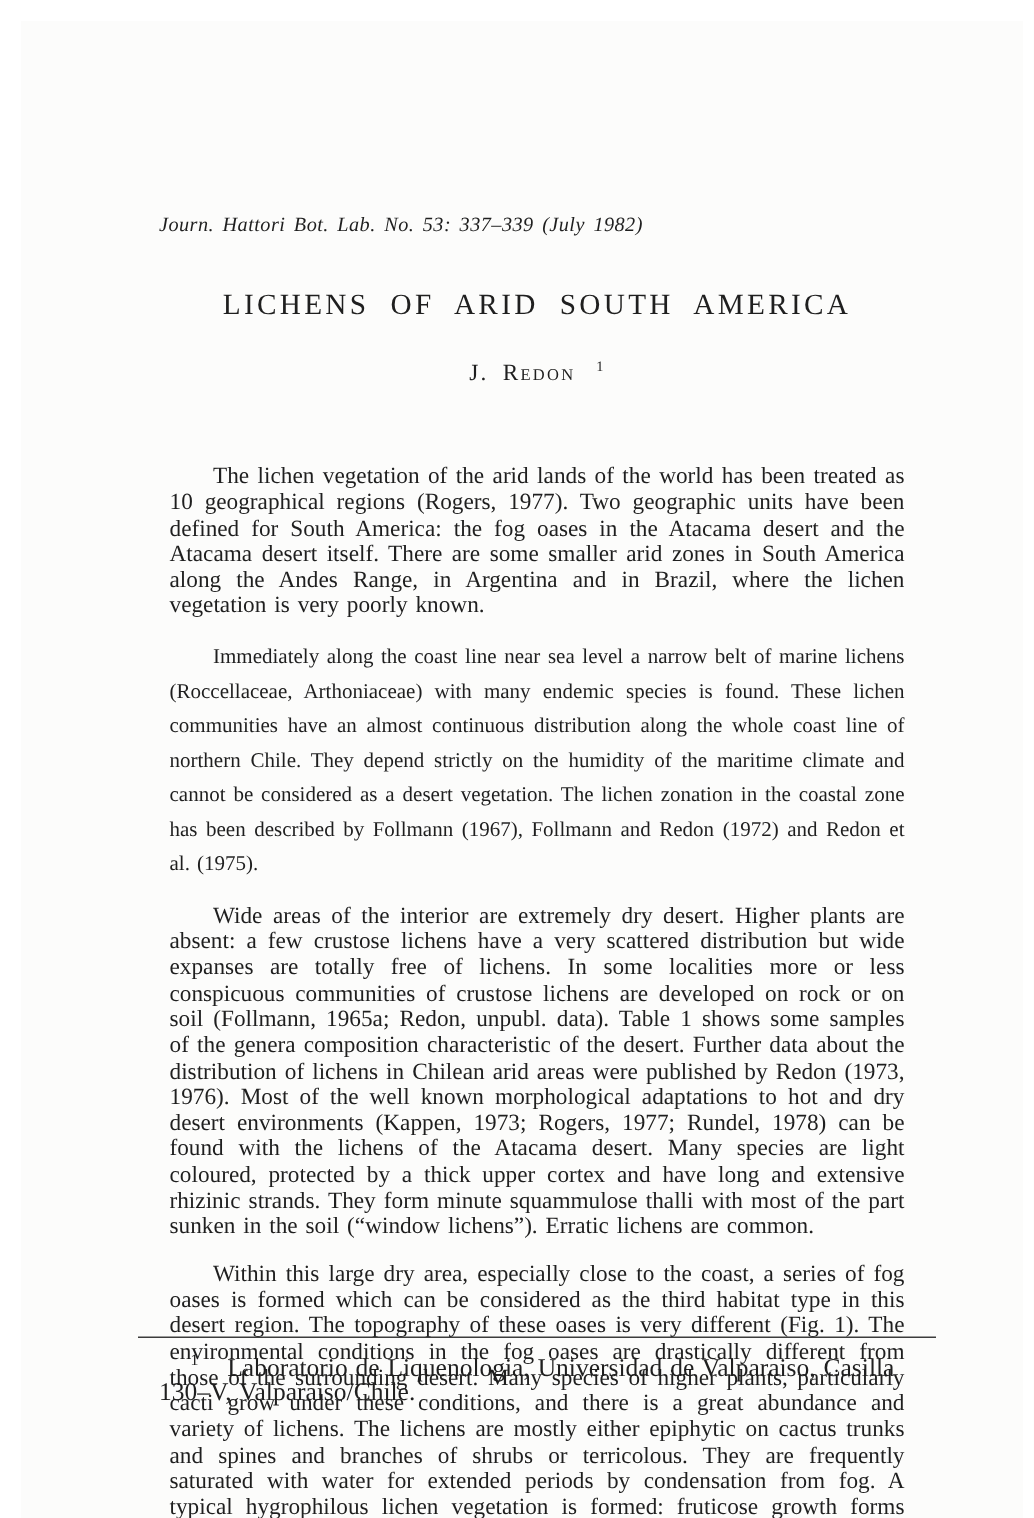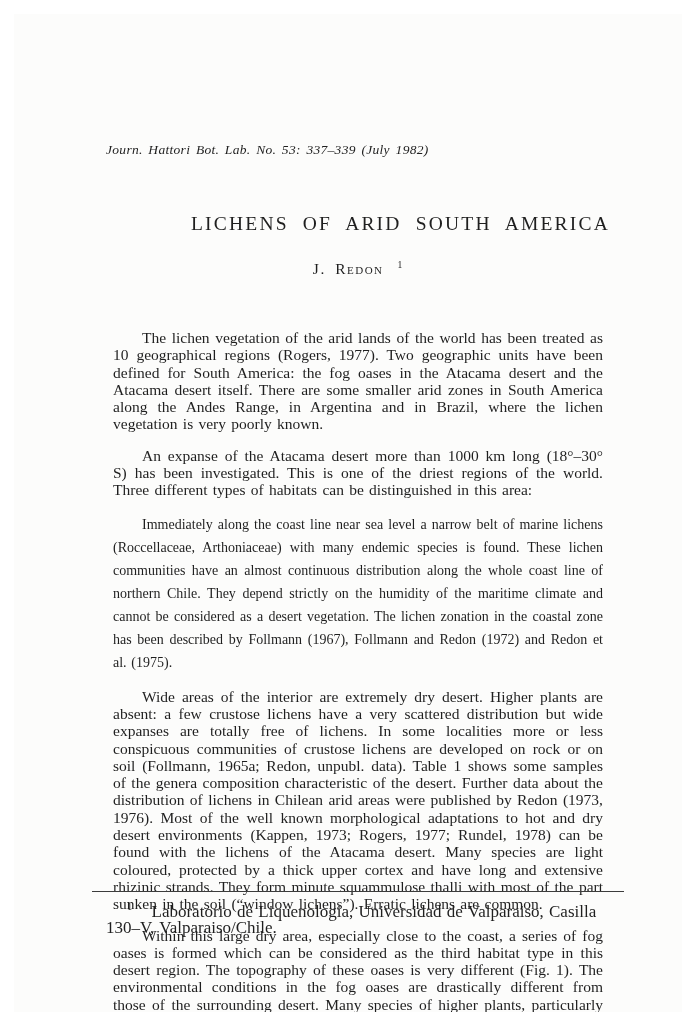--- a/index.html
+++ b/index.html
@@ -26,22 +26,22 @@
   }
   .journal-header{
     margin-top:114px;
     font-style:italic;
     font-size:13.5px;
     line-height:16px;
     letter-spacing:0.3px;
     word-spacing:2px;
   }
   .page-title{
-    margin-top:40px;
-    text-align:right;
+    margin-top:20px;
+    text-align:center;
     font-size:19.5px;
     font-weight:400;
     letter-spacing:2.2px;
     word-spacing:7px;
     line-height:23px;
   }
   .author-line{
     margin-top:11px;
     text-align:center;
     font-size:15.5px;
@@ -99,21 +99,20 @@
     <div class="journal-header">Journ. Hattori Bot. Lab. No. 53: 337–339 (July 1982)</div>
 
     <h1 class="page-title">LICHENS OF ARID SOUTH AMERICA</h1>
 
     <div class="author-line">
       <span class="author-name">J. Redon</span><sup>1</sup>
     </div>
 
     <div class="body-text">
       <p class="body-para">The lichen vegetation of the arid lands of the world has been treated as 10 geographical regions (Rogers, 1977).  Two geographic units have been defined for South America: the fog oases in the Atacama desert and the Atacama desert itself.  There are some smaller arid zones in South America along the Andes Range, in Argentina and in Brazil, where the lichen vegetation is very poorly known.</p>
-      <p class="body-para">An expanse of the Atacama desert more than 1000 km long (18°–30° S) has been investigated.  This is one of the driest regions of the world.  Three different types of habitats can be distinguished in this area:</p>
       <p class="body-para small">Immediately along the coast line near sea level a narrow belt of marine lichens (Roccellaceae, Arthoniaceae) with many endemic species is found.  These lichen communities have an almost continuous distribution along the whole coast line of northern Chile.  They depend strictly on the humidity of the maritime climate and cannot be considered as a desert vegetation.  The lichen zonation in the coastal zone has been described by Follmann (1967), Follmann and Redon (1972) and Redon et al. (1975).</p>
       <p class="body-para">Wide areas of the interior are extremely dry desert.  Higher plants are absent: a few crustose lichens have a very scattered distribution but wide expanses are totally free of lichens.  In some localities more or less conspicuous communities of crustose lichens are developed on rock or on soil (Follmann, 1965a; Redon, unpubl. data).  Table 1 shows some samples of the genera composition characteristic of the desert.  Further data about the distribution of lichens in Chilean arid areas were published by Redon (1973, 1976).  Most of the well known morphological adaptations to hot and dry desert environments (Kappen, 1973; Rogers, 1977; Rundel, 1978) can be found with the lichens of the Atacama desert.  Many species are light coloured, protected by a thick upper cortex and have long and extensive rhizinic strands.  They form minute squammulose thalli with most of the part sunken in the soil (“window lichens”).  Erratic lichens are common.</p>
       <p class="body-para continues">Within this large dry area, especially close to the coast, a series of fog oases is formed which can be considered as the third habitat type in this desert region.  The topography of these oases is very different (Fig. 1).  The environmental conditions in the fog oases are drastically different from those of the surrounding desert.  Many species of higher plants, particularly cacti grow under these conditions, and there is a great abundance and variety of lichens.  The lichens are mostly either epiphytic on cactus trunks and spines and branches of shrubs or terricolous.  They are frequently saturated with water for extended periods by condensation from fog.  A typical hygrophilous lichen vegetation is formed: fruticose growth forms with large thalli and filiform or reticulate structures predominate.  Thalli are mostly pendulous, have</p>
     </div>
   </div>
 
   <div class="footnote-block">
     <p class="footnote-para"><sup>1</sup><span> Laboratorio de Liquenologia, Universidad de Valparaiso, Casilla 130–V, Valparaiso/Chile.</span></p>
   </div>
 </div>

